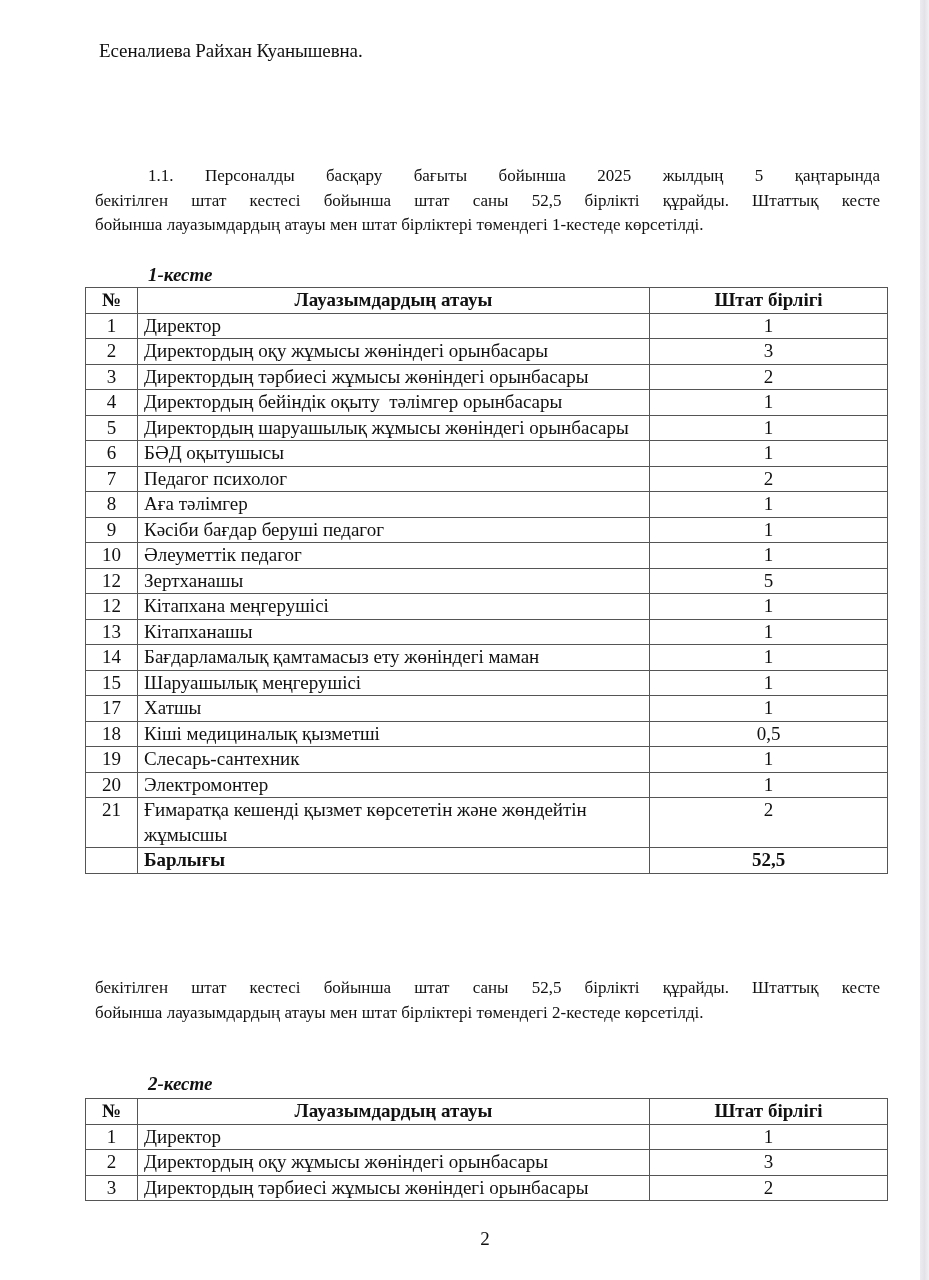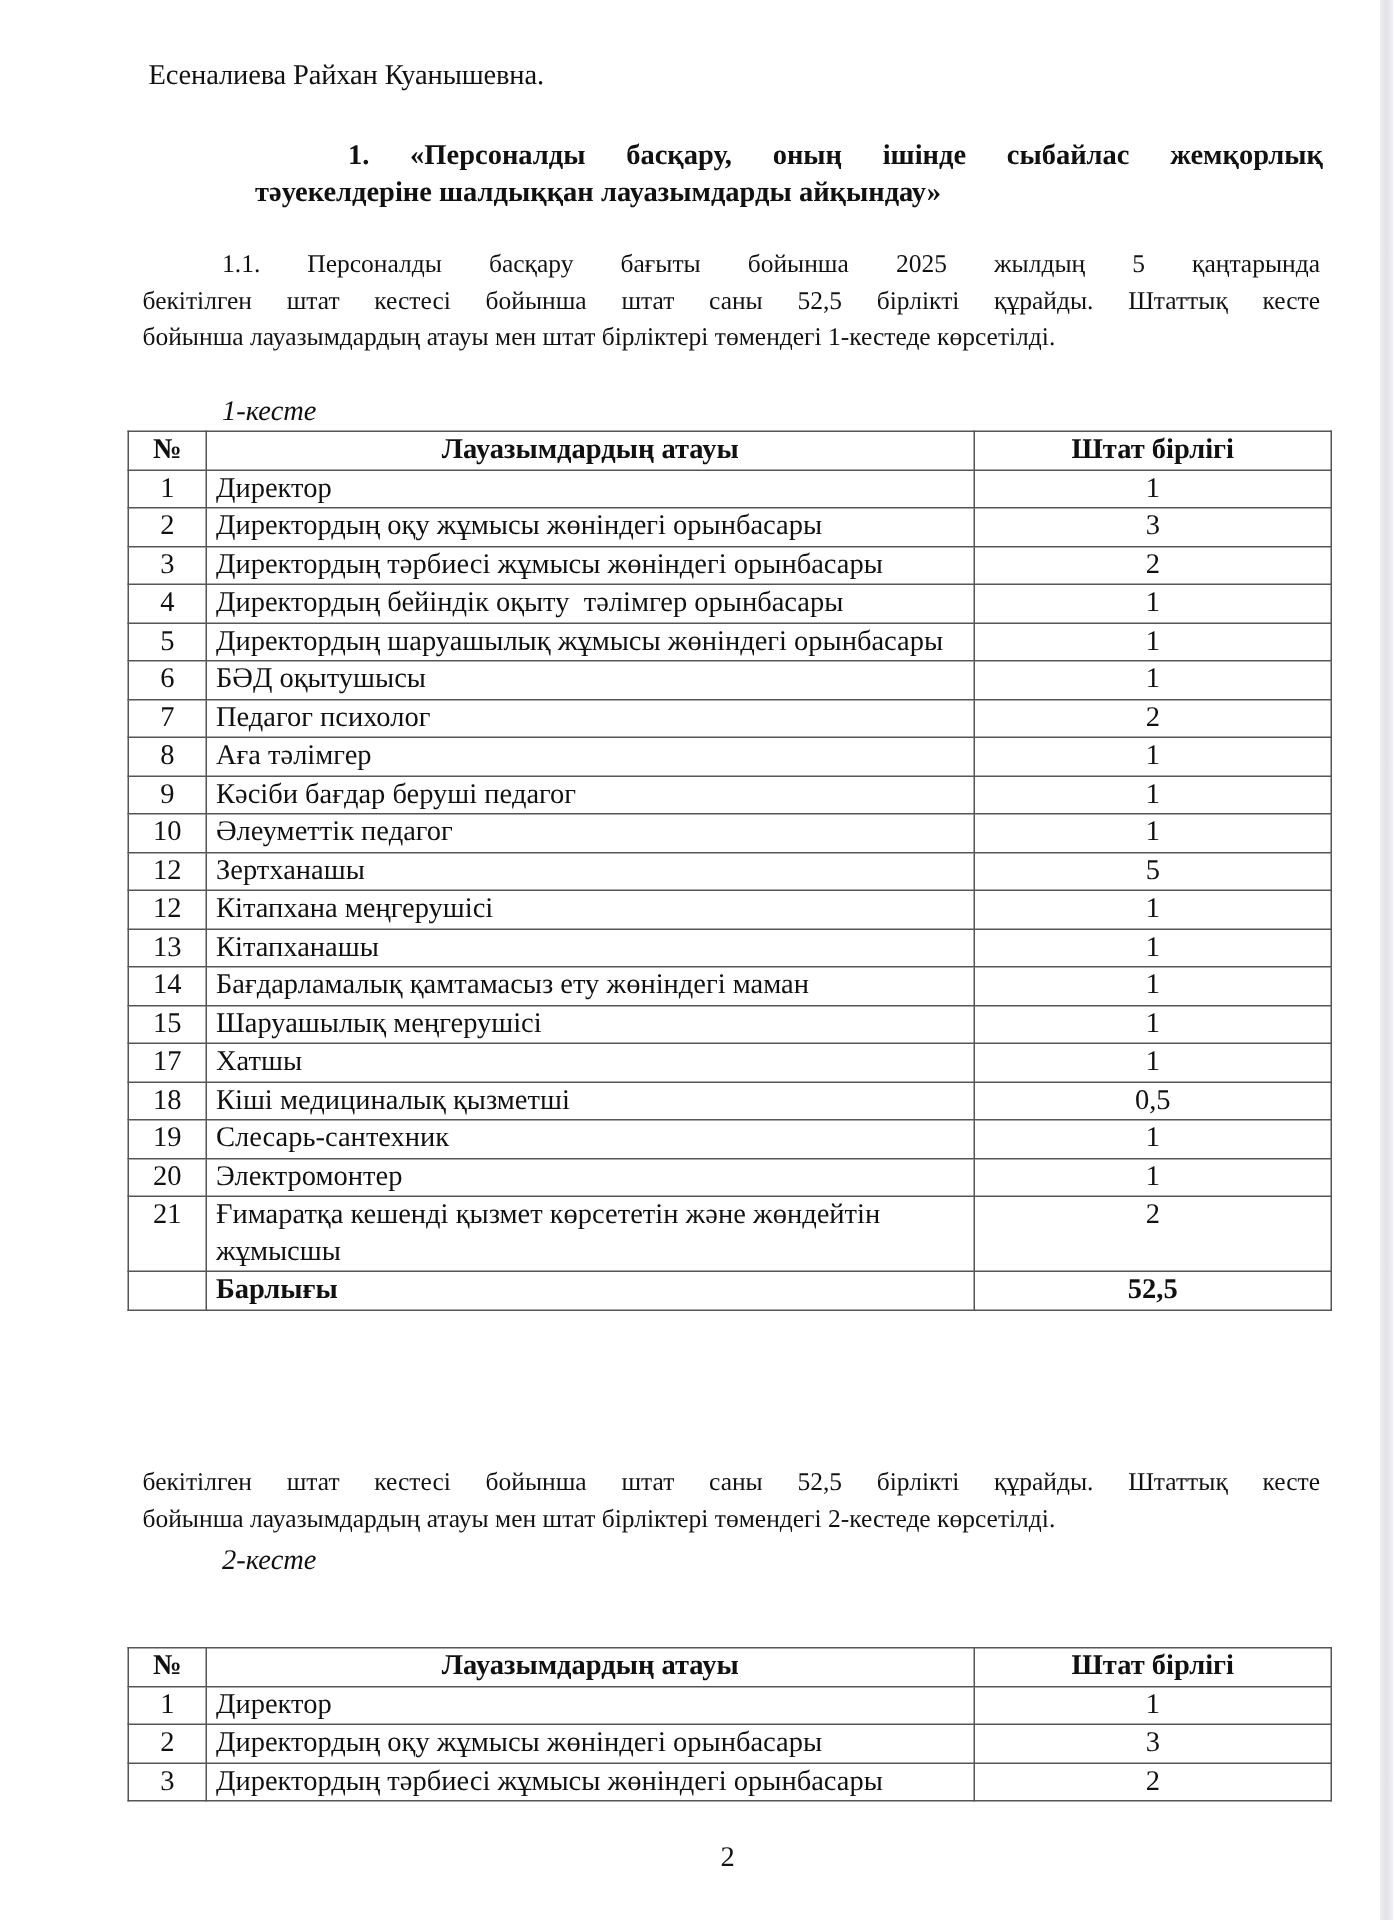--- a/index.html
+++ b/index.html
@@ -20,21 +20,21 @@
   .heading .l1 { display:block; padding-left:62px; text-align-last:justify; }
   .heading .l2 { display:block; }
   .para {
     position:absolute; left:95px; width:785px; font-size:17px; line-height:24.5px;
     text-align:justify;
   }
   .para .first { display:block; text-indent:53px; text-align-last:justify; }
   .para .mid { display:block; text-align-last:justify; }
   .para .last { display:block; }
   .caption {
-    position:absolute; left:148px; font-size:19px; font-weight:normal; font-style:italic;
+    position:absolute; left:148px; font-size:19px; font-weight:bold; font-style:italic;
   }
   table.staff {
     position:absolute; left:85px; width:802px; border-collapse:collapse;
     font-size:19px; table-layout:fixed;
   }
   table.staff th, table.staff td {
     border:1px solid #555; padding:0 6px; line-height:24.5px; vertical-align:top;
   }
   table.staff th { font-weight:bold; text-align:center; }
   table.staff col.c-no { width:52px; }
@@ -46,24 +46,20 @@
   tr.total td { font-weight:bold;margin-left:24px; }
   .page-num { position:absolute; left:0; width:970px; text-align:center; top:1228px; font-size:19px; }
 </style>
 </head>
 <body>
 
 <div class="page">
 
   <div class="author">Есеналиева Райхан Куанышевна.</div>
 
-  <div class="heading">
-    <span class="l1">1. «Персоналды басқару, оның ішінде сыбайлас жемқорлық</span>
-    <span class="l2">тәуекелдеріне шалдыққан лауазымдарды айқындау»</span>
-  </div>
 
   <div class="para" style="top:164px;">
     <span class="first">1.1. Персоналды басқару бағыты бойынша 2025 жылдың 5 қаңтарында</span>
     <span class="mid">бекітілген штат кестесі бойынша штат саны 52,5 бірлікті құрайды. Штаттық кесте</span>
     <span class="last">бойынша лауазымдардың атауы мен штат бірліктері төмендегі 1-кестеде көрсетілді.</span>
   </div>
 
   <div class="caption" style="top:264px;">1-кесте</div>
 
   <table class="staff" style="top:287px;">
@@ -186,21 +182,21 @@
         <td class="units">52,5</td>
       </tr>
     </tbody>
   </table>
 
   <div class="para" style="top:976px;">
     <span class="mid">бекітілген штат кестесі бойынша штат саны 52,5 бірлікті құрайды. Штаттық кесте</span>
     <span class="last">бойынша лауазымдардың атауы мен штат бірліктері төмендегі 2-кестеде көрсетілді.</span>
   </div>
 
-  <div class="caption" style="top:1030px;">2-кесте</div>
+  <div class="caption" style="top:1073px;">2-кесте</div>
 
   <table class="staff" style="top:1098px;">
     <colgroup>
         <col class="c-no">
         <col class="c-name">
         <col class="c-units">
       </colgroup>
     <thead>
       <tr>
         <th>№</th>

